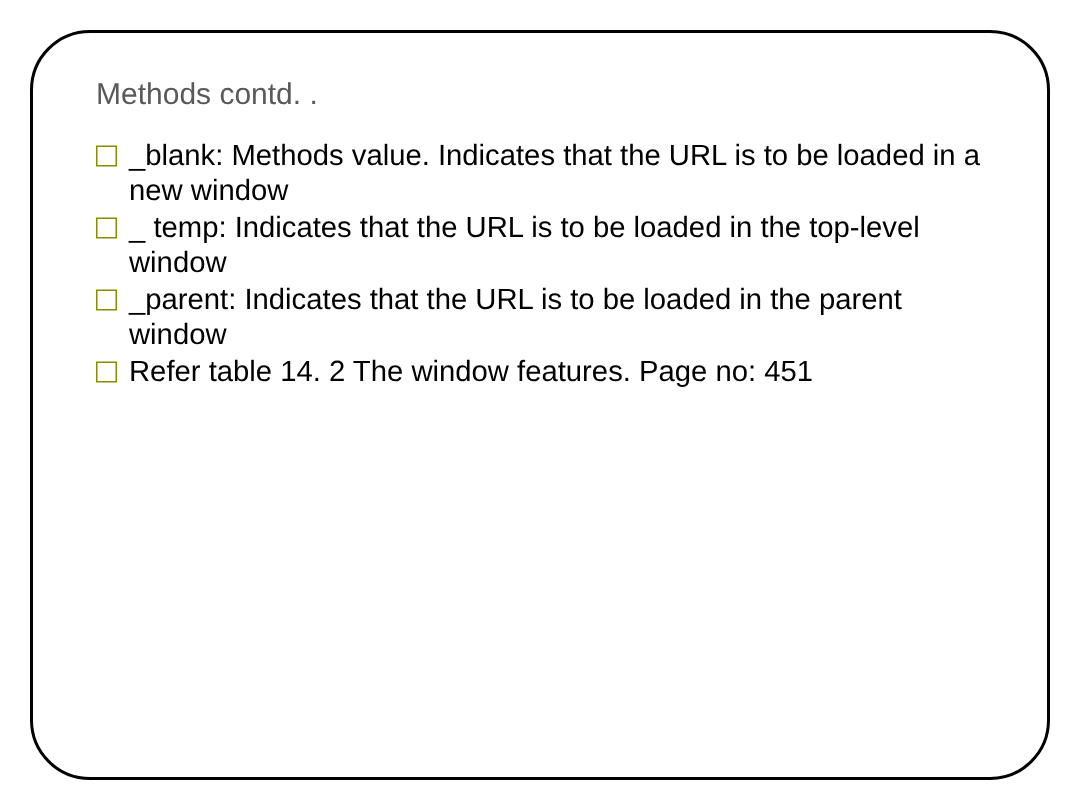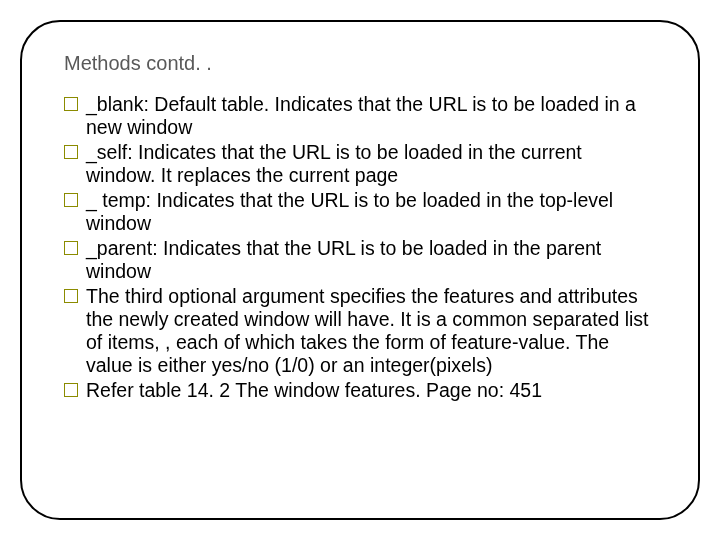--- a/index.html
+++ b/index.html
@@ -47,20 +47,18 @@
     border: 1.5px solid #8b8b00;
     background: transparent;
   }
 </style>
 </head>
 <body>
 
 <div class="slide">
   <h1 class="title">Methods contd. .</h1>
   <ul class="bullets">
-    <li>_blank: Default table. Indicates that the URL is to be loaded in a new window</li>
-    <li>_self: Indicates that the URL is to be loaded in the current window. It replaces the current page</li>
+    <li>_blank: Methods value. Indicates that the URL is to be loaded in a new window</li>
     <li>_ temp: Indicates that the URL is to be loaded in the top-level window</li>
     <li>_parent: Indicates that the URL is to be loaded in the parent window</li>
-    <li>The third optional argument specifies the features and attributes the newly created window will have. It is a common separated list of items, , each of which takes the form of feature-value. The value is either yes/no (1/0)  or an integer(pixels)</li>
     <li>Refer table 14. 2 The window features. Page no: 451</li>
   </ul>
 </div>
 
 </body></html>

